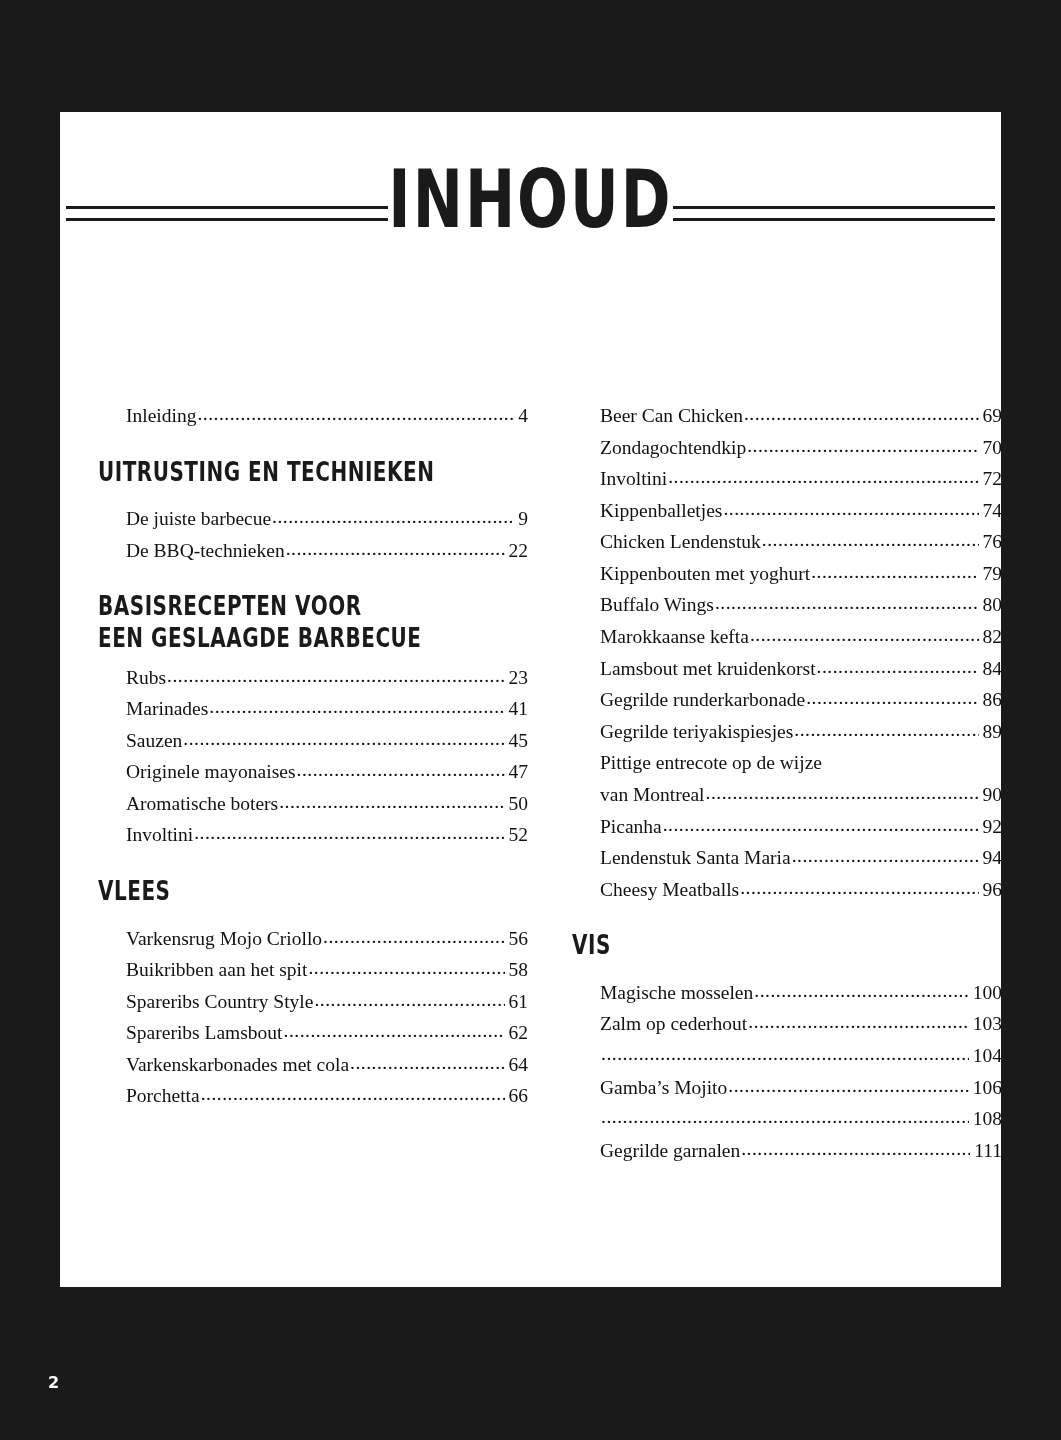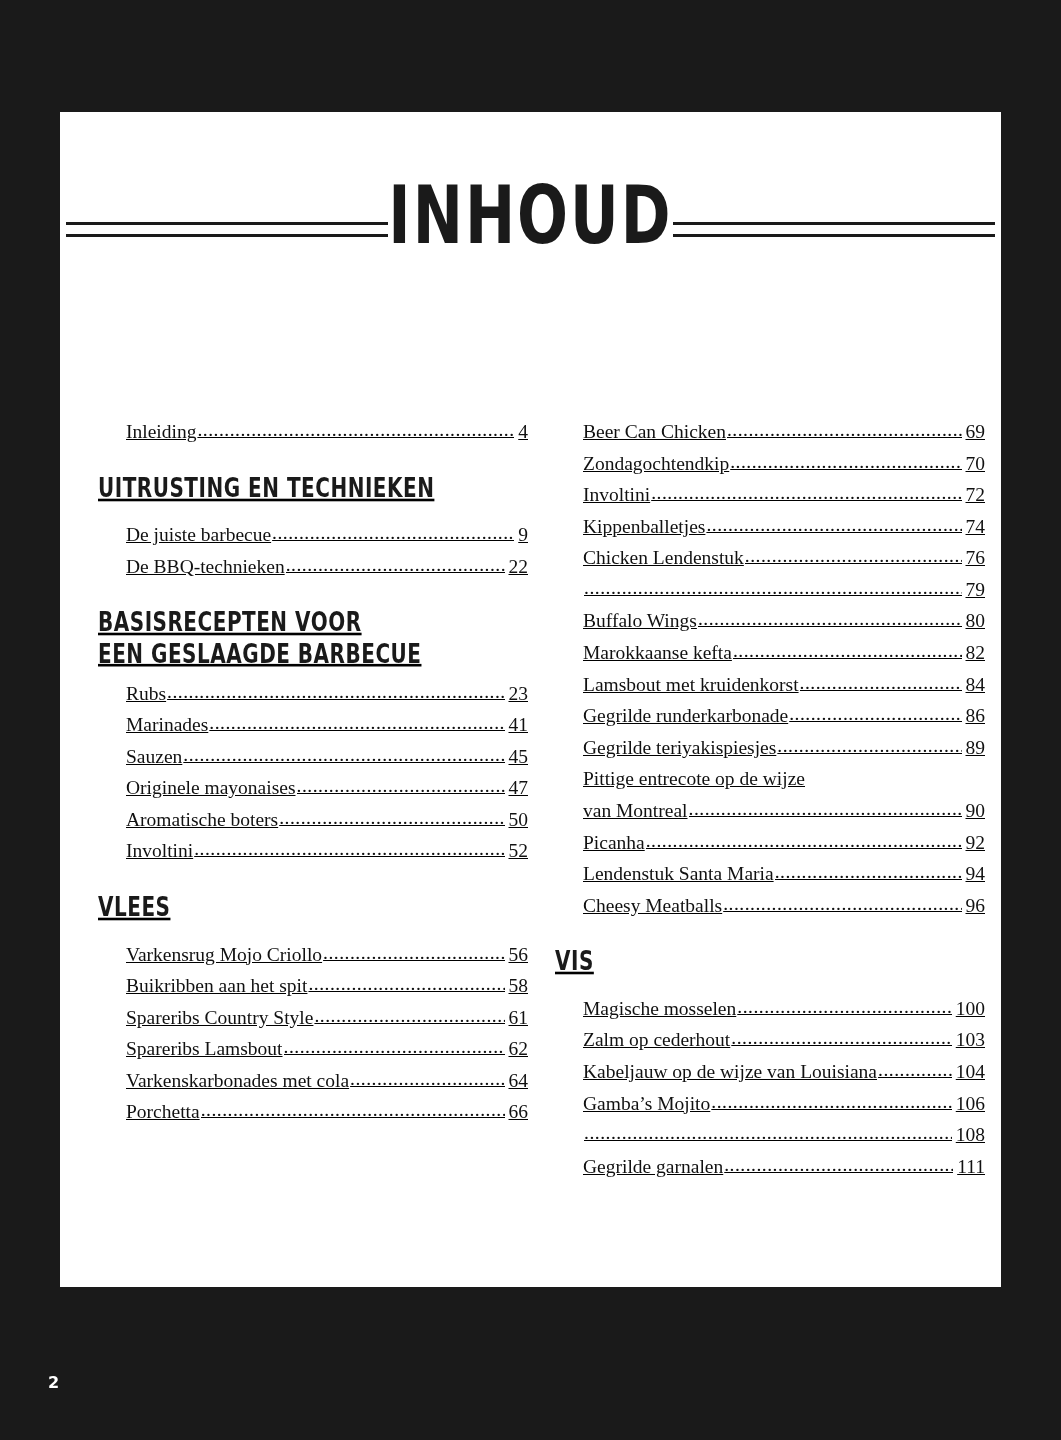--- a/index.html
+++ b/index.html
@@ -17,21 +17,21 @@
   .page {
     position: absolute;
     left: 60px;
     top: 112px;
     width: 941px;
     height: 1175px;
     background: #ffffff;
   }
   .title-block {
     position: relative;
-    margin-top: 62px;
+    margin-top: 46px;
     height: 110px;
   }
   .rule-left, .rule-right {
     position: absolute;
     top: 48px;
     height: 9px;
     border-top: 3px solid #1a1a1a;
     border-bottom: 3px solid #1a1a1a;
   }
   .rule-left { left: 6px; width: 322px; }
@@ -48,22 +48,21 @@
     letter-spacing: 2px;
     color: #1a1a1a;
     transform: scaleY(1.35);
     transform-origin: top center;
     line-height: 1;
   }
   .columns {
     display: flex;
     margin-top: 132px;
     padding: 0 38px 0 38px;
-    gap: 27px;
-    text-decoration: underline;
+    gap: 44px;
   }
   .col {
     width: 430px;
   }
   .section-head {
     font-family: "DejaVu Sans", sans-serif;
     font-weight: bold;
     font-size: 20px;
     letter-spacing: 0.5px;
     color: #1a1a1a;
@@ -215,20 +214,21 @@
           <span class="label">Kippenballetjes</span>
           <span class="dots">...........................................................................................................................</span>
           <span class="page-no">74</span>
         </div>
         <div class="entry indent">
           <span class="label">Chicken Lendenstuk</span>
           <span class="dots">...........................................................................................................................</span>
           <span class="page-no">76</span>
         </div>
         <div class="entry indent">
+          <span class="label">Kippenbouten met yoghurt</span>
           <span class="dots">...........................................................................................................................</span>
           <span class="page-no">79</span>
         </div>
         <div class="entry indent">
           <span class="label">Buffalo Wings</span>
           <span class="dots">...........................................................................................................................</span>
           <span class="page-no">80</span>
         </div>
         <div class="entry indent">
           <span class="label">Marokkaanse kefta</span>
@@ -279,21 +279,20 @@
           <span class="label">Magische mosselen</span>
           <span class="dots">...........................................................................................................................</span>
           <span class="page-no">100</span>
         </div>
         <div class="entry indent">
           <span class="label">Zalm op cederhout</span>
           <span class="dots">...........................................................................................................................</span>
           <span class="page-no">103</span>
         </div>
         <div class="entry indent">
-          <span class="label">Kabeljauw op de wijze van Louisiana</span>
           <span class="dots">...........................................................................................................................</span>
           <span class="page-no">104</span>
         </div>
         <div class="entry indent">
           <span class="label">Gamba’s Mojito</span>
           <span class="dots">...........................................................................................................................</span>
           <span class="page-no">106</span>
         </div>
         <div class="entry indent">
           <span class="dots">...........................................................................................................................</span>

